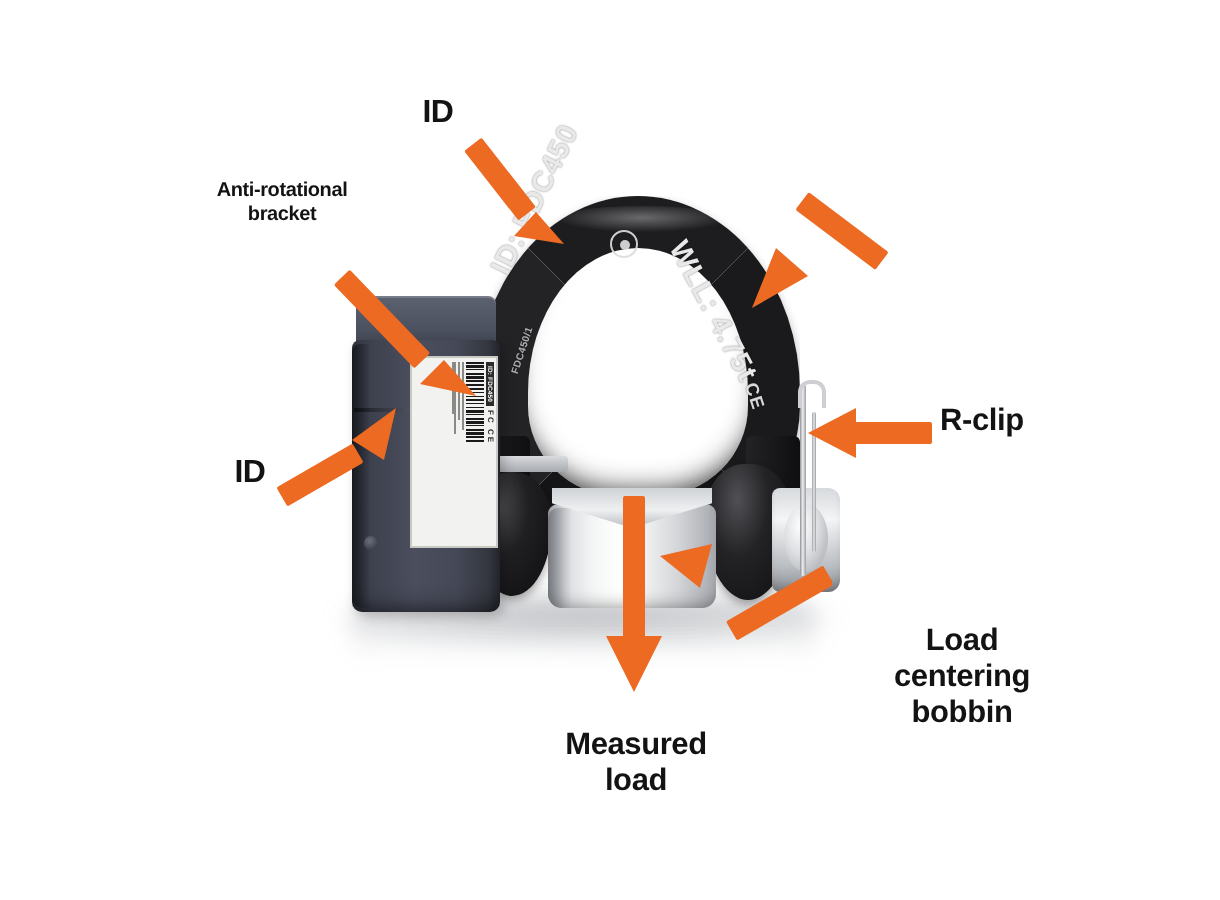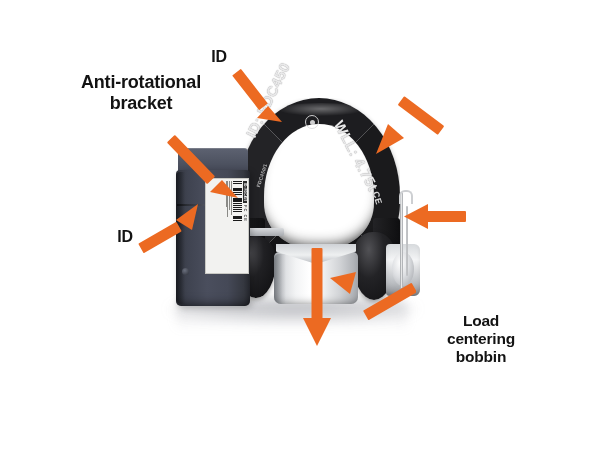--- a/index.html
+++ b/index.html
@@ -309,27 +309,30 @@
 
     <svg class="arrow" style="left:302px;top:248px;" width="30" height="100" viewBox="0 0 30 100">
       <g fill="#ec6a22">
         <rect x="9.5" y="0" width="11" height="74" rx="1"></rect>
         <polygon points="15,98 1,70 29,70"></polygon>
       </g>
     </svg>
 
   </div>
 
-  <div class="label" style="left:50px;top:72px;width:182px;text-align:center;font-size:18px;">Anti-rotational
+  <div class="label" style="left:50px;top:90px;width:182px;text-align:center;font-size:10px;">Anti-rotational
 bracket</div>
 
   <div class="label" style="left:196px;top:48px;width:46px;text-align:center;font-size:16px;">ID</div>
 
 
   <div class="label" style="left:102px;top:228px;width:46px;text-align:center;font-size:16px;">ID</div>
 
+  <div class="label" style="left:470px;top:202px;width:110px;text-align:left;font-size:15.5px;">R-clip</div>
 
   <div class="label" style="left:406px;top:312px;width:150px;text-align:center;font-size:15.5px;">Load
 centering
 bobbin</div>
 
+  <div class="label" style="left:244px;top:364px;width:148px;text-align:center;font-size:15.5px;">Measured
+load</div>
 
 </div>
 
 </body></html>

